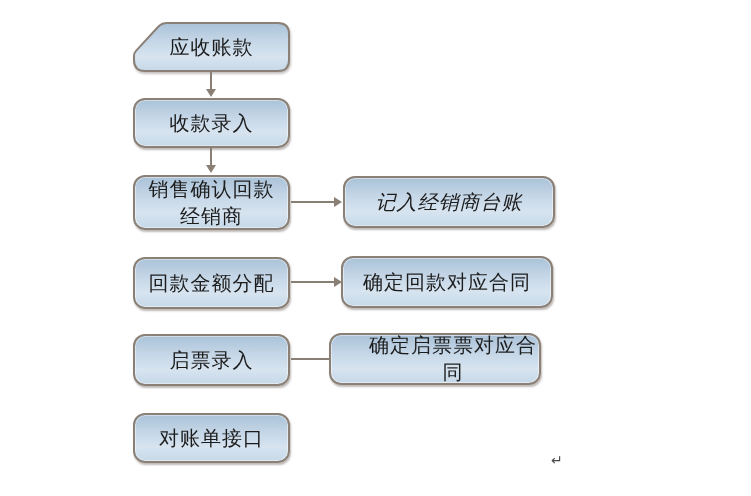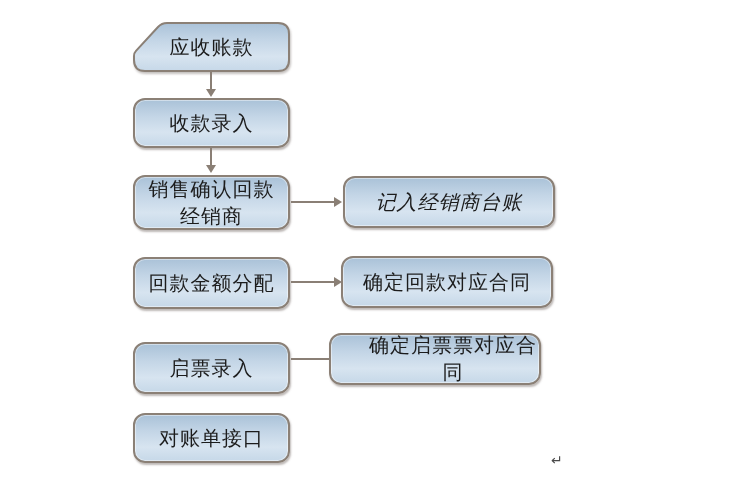--- a/index.html
+++ b/index.html
@@ -121,21 +121,21 @@
     <span class="node-label">回款金额分配</span>
   </div>
 
   <div class="arrow-line-h" style="left:291px; top:281px; width:43px;"></div>
   <div class="arrow-head-right" style="left:334px; top:277px;"></div>
 
   <div class="node" style="left:341px; top:256px; width:212px; height:52px;align-items:center;">
     <span class="node-label">确定回款对应合同</span>
   </div>
 
-  <div class="node" style="left:133px; top:342px; width:157px; height:52px;">
+  <div class="node" style="left:133px; top:334px; width:157px; height:52px;">
     <span class="node-label">启票录入</span>
   </div>
 
   <div class="arrow-line-h" style="left:291px; top:358px; width:43px;"></div>
   <div class="arrow-head-right" style="left:334px; top:354px;"></div>
 
   <div class="node" style="left:329px; top:333px; width:212px; height:52px;padding-left:36px;">
     <span class="node-label">确定启票票对应合同</span>
   </div>
 

